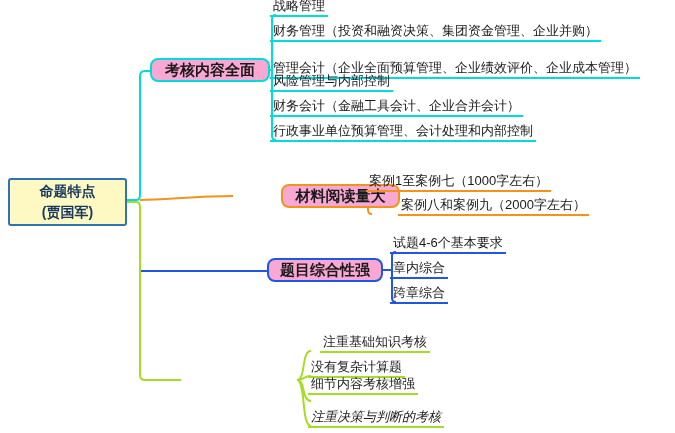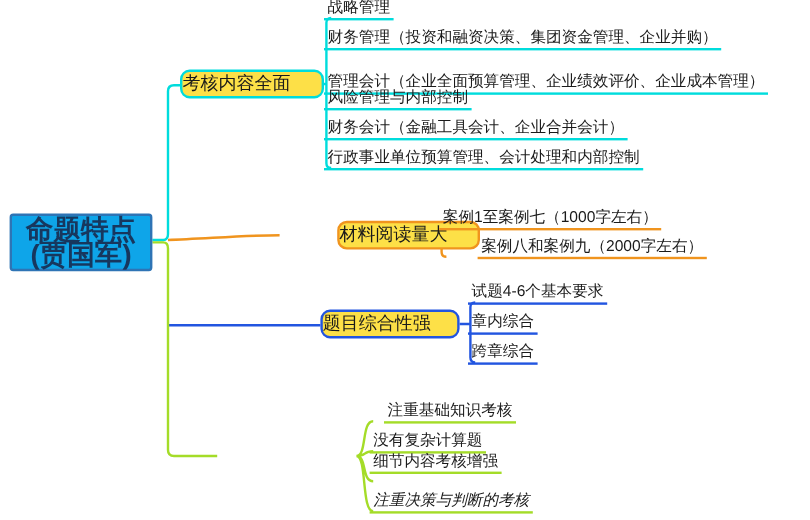--- a/index.html
+++ b/index.html
@@ -2,29 +2,29 @@
 <html><head>
 <meta charset="utf-8">
 <style>
   html,body{margin:0;padding:0;background:#ffffff;}
   .canvas{
     position:relative;width:675px;height:433px;overflow:hidden;
     font-family:"Liberation Sans",sans-serif;background:#ffffff;
   }
   .canvas svg{position:absolute;left:0;top:0;}
   .node-box{
-    position:absolute;box-sizing:border-box;background:#fde047;
+    position:absolute;box-sizing:border-box;background:#f9a8d4;
     border:2px solid;border-radius:8px;height:24px;line-height:20px;
-    font-size:15px;font-weight:normal;color:#1a1a1a;
+    text-align:center;font-size:15px;font-weight:bold;color:#1a1a1a;
     white-space:nowrap;
   }
   .root-box{
     position:absolute;box-sizing:border-box;left:8px;top:178px;width:119px;height:48px;
-    border:2px solid #2e74b5;border-radius:3px;background:#0ea5e9;
-    text-align:center;font-size:23px;font-weight:bold;color:#17375e;
+    border:2px solid #2e74b5;border-radius:3px;background:#fef9c3;
+    text-align:center;font-size:14px;font-weight:bold;color:#17375e;
     line-height:21px;padding-top:1px;
   }
   .leaf{
     position:absolute;white-space:nowrap;color:#1a1a1a;
     font-size:13px;line-height:15px;padding:0 3px 2px 3px;
     border-bottom:2px solid;
   }
   .b0{border-color:#00dcdc;}
   .b1{border-color:#f0941e;}
   .b2{border-color:#2255e0;}

